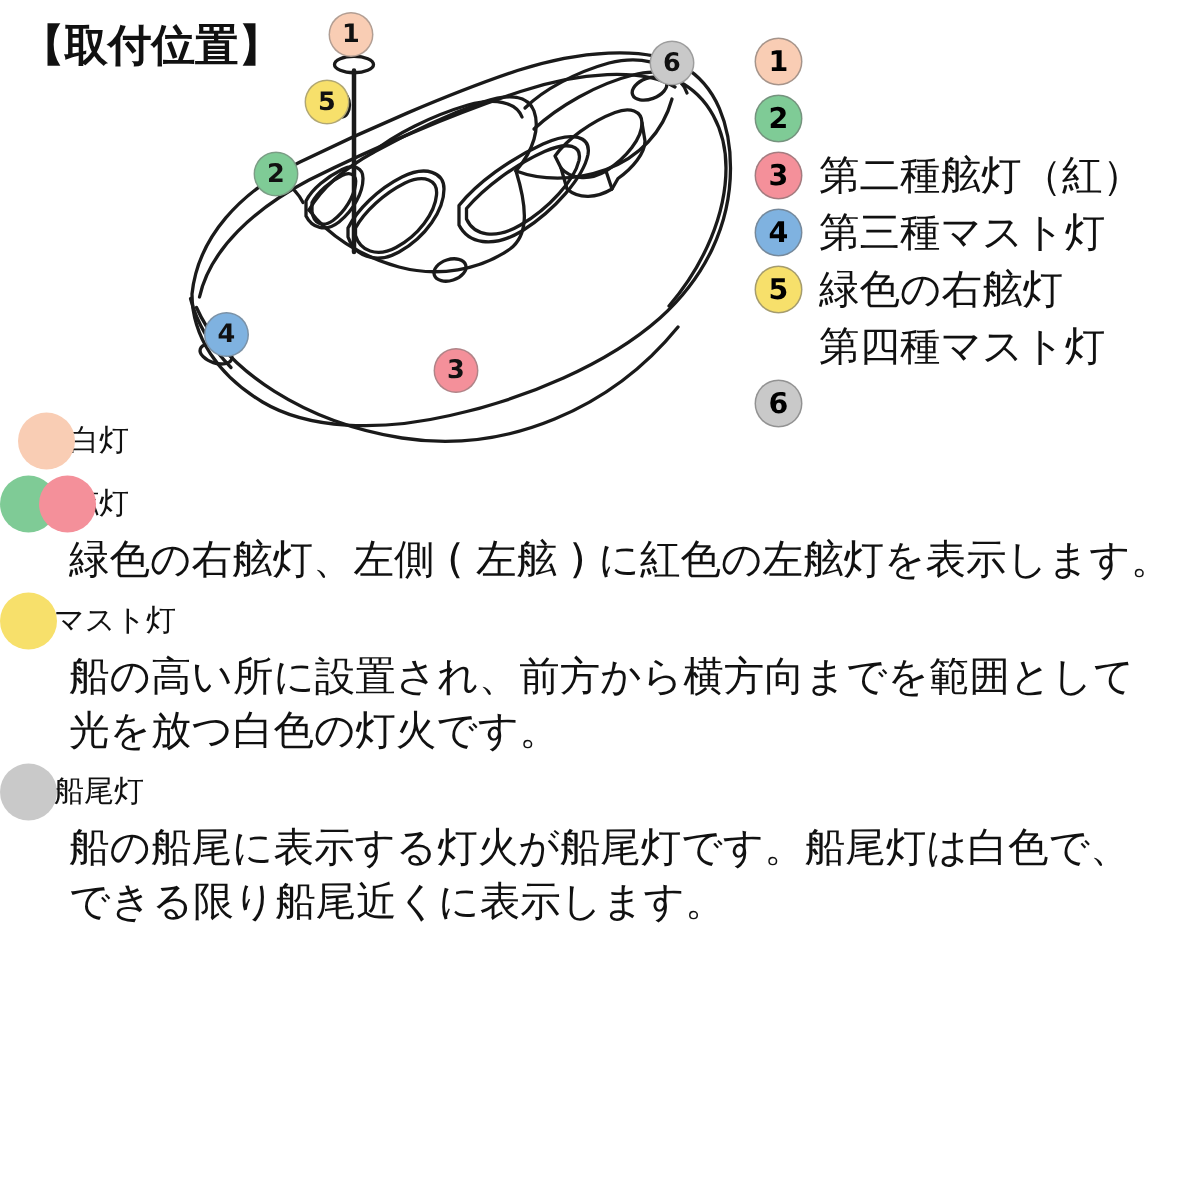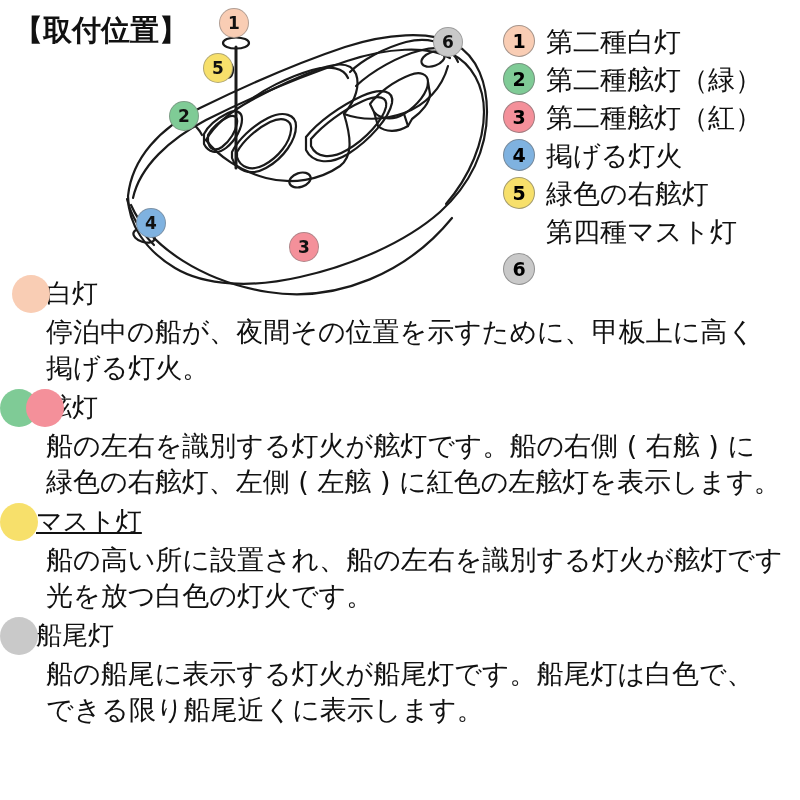--- a/index.html
+++ b/index.html
@@ -132,21 +132,21 @@
     width: 38px;
     height: 38px;
     border-radius: 50%;
   }
   .dot.one { left: 12px; }
   .dot.pair-a { left: 0px; }
   .dot.pair-b { left: 26px; }
   .dot.left0 { left: 12px; }
 
   .desc-head-text {
-    font-size: 26px;
+    font-size: 20px;
     line-height: 1;
     white-space: nowrap;
     margin-left: -2px;
   }
   .desc-body {
     margin-left: 46px;
     font-size: 27px;
     line-height: 36px;
     white-space: nowrap;
   }
@@ -284,39 +284,37 @@
     <div class="marker sz" style="left:289px; top:232px; background:#f4909a;">
       <span>3</span>
     </div>
   </div>
 
   <div class="legend">
     <div class="legend-row">
       <div class="legend-badge" style="background:#f9cdb4;">
         <span>1</span>
       </div>
-      <div class="legend-label">第二種白灯</div>
     </div>
     <div class="legend-row">
       <div class="legend-badge" style="background:#7fcb96;">
         <span>2</span>
       </div>
-      <div class="legend-label">第二種舷灯（緑）</div>
     </div>
     <div class="legend-row">
       <div class="legend-badge" style="background:#f4909a;">
         <span>3</span>
       </div>
       <div class="legend-label">第二種舷灯（紅）</div>
     </div>
     <div class="legend-row">
       <div class="legend-badge" style="background:#7fb2e0;">
         <span>4</span>
       </div>
-      <div class="legend-label">掲げる灯火</div>
+      <div class="legend-label">第三種マスト灯</div>
     </div>
     <div class="legend-row">
       <div class="legend-badge" style="background:#f7e06b;">
         <span>5</span>
       </div>
       <div class="legend-label">緑色の右舷灯</div>
     </div>
     <div class="legend-row">
       <div class="legend-badge blank"></div>
       <div class="legend-label">第四種マスト灯</div>
@@ -329,51 +327,46 @@
   </div>
 
   <div class="desc">
 
     <div class="desc-block">
       <div class="desc-head">
         <div class="dot-group">
           <span class="dot one" style="background:#f9cdb4;"></span>
         </div>
         <div class="desc-head-text">白灯</div>
-      </div>
-      <div class="desc-body">
-        <span class="desc-line">停泊中の船が、夜間その位置を示すために、甲板上に高く</span>
-        <span class="desc-line">掲げる灯火。</span>
       </div>
     </div>
 
     <div class="desc-block">
       <div class="desc-head">
         <div class="dot-group">
           <span class="dot pair-a" style="background:#7fcb96;"></span>
           <span class="dot pair-b" style="background:#f4909a;"></span>
         </div>
         <div class="desc-head-text">舷灯</div>
       </div>
       <div class="desc-body">
-        <span class="desc-line">船の左右を識別する灯火が舷灯です。船の右側 ( 右舷 ) に</span>
         <span class="desc-line">緑色の右舷灯、左側 ( 左舷 ) に紅色の左舷灯を表示します。</span>
       </div>
     </div>
 
 
     <div class="desc-block">
       <div class="desc-head">
         <div class="dot-group">
           <span class="dot left0" style="background:#f7e06b; left:0px;"></span>
         </div>
-        <div class="desc-head-text" style="margin-left:-12px;text-decoration:underline;">マスト灯</div>
+        <div class="desc-head-text" style="margin-left:-12px;">マスト灯</div>
       </div>
       <div class="desc-body">
-        <span class="desc-line">船の高い所に設置され、船の左右を識別する灯火が舷灯です</span>
+        <span class="desc-line">船の高い所に設置され、前方から横方向までを範囲として</span>
         <span class="desc-line">光を放つ白色の灯火です。</span>
       </div>
     </div>
 
     <div class="desc-block">
       <div class="desc-head">
         <div class="dot-group">
           <span class="dot left0" style="background:#c9c9c9; left:0px;"></span>
         </div>
         <div class="desc-head-text" style="margin-left:-12px;">船尾灯</div>

